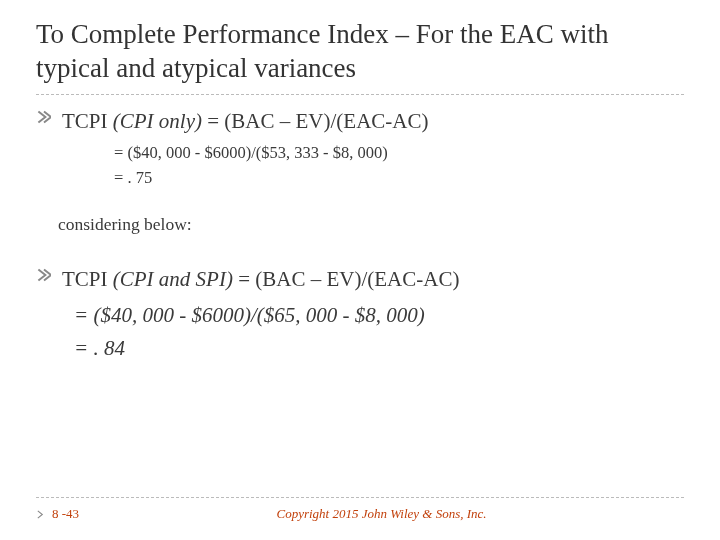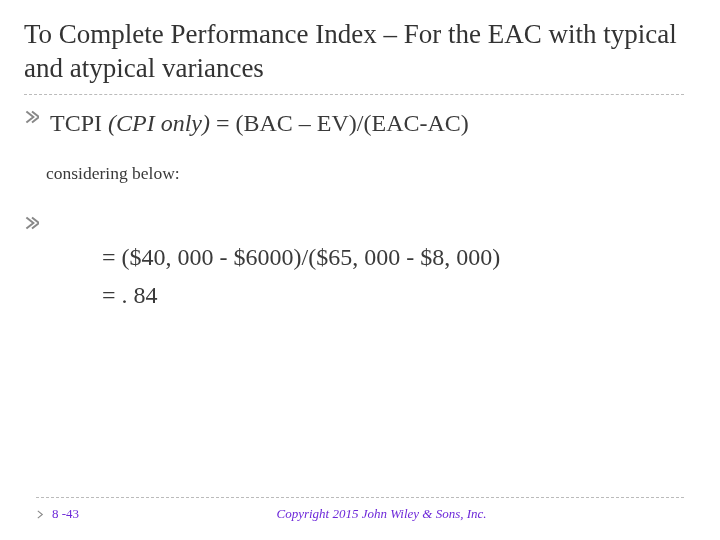--- a/index.html
+++ b/index.html
@@ -1,31 +1,31 @@
 <!DOCTYPE html>
 <html><head>
 <meta charset="utf-8">
 <style>
   * { margin: 0; padding: 0; box-sizing: border-box; }
   html, body { width: 720px; height: 540px; font-family: Georgia, 'Times New Roman', serif; color: #3a3a3a; background: #fff; }
-  .slide { width: 720px; height: 540px; padding: 18px 36px 14px 24px; position: relative; }
+  .slide { width: 720px; height: 540px; padding: 18px 36px 14px 36px; position: relative; }
   .title { font-size: 27px; font-weight: 400; line-height: 1.25; color: #333; margin-bottom: 8px; }
   .hr-dashed { border: none; border-top: 1px dashed #bbb; margin: 4px 0 12px 0; }
   .bullet-row { display: flex; align-items: flex-start; gap: 10px; margin-bottom: 6px; }
   .bullet-icon { flex: 0 0 auto; width: 16px; height: 20px; display: flex; align-items: center; justify-content: center; }
   .bullet-icon svg { width: 14px; height: 14px; }
-  .bullet-text { font-size: 24px; line-height: 1.35; }
+  .bullet-text { font-size: 21px; line-height: 1.35; }
   .italic { font-style: italic; }
   .indent-calc { margin-left: 78px; font-size: 16.5px; line-height: 1.5; margin-top: 4px; margin-bottom: 10px; }
-  .indent-calc-lg { margin-left: 78px; font-size: 24px; line-height: 1.55; margin-top: 4px; }
+  .indent-calc-lg { margin-left: 38px; font-size: 21px; line-height: 1.55; margin-top: 4px; font-style: italic; }
   .mid-para { font-size: 17.5px; line-height: 1.4; margin: 22px 0 28px 0; padding-left: 4px; text-indent: -4px; }
   .indent2 { padding-left: 22px; }
   .footer { position: absolute; left: 36px; right: 36px; bottom: 18px; }
   .footer-dash { border: none; border-top: 1px dashed #bbb; margin-bottom: 8px; }
-  .footer-row { display: flex; align-items: center; font-size: 13px; color: #6d28d9; }
+  .footer-row { display: flex; align-items: center; font-size: 13px; color: #c2410c; }
   .footer-left { flex: 0 0 auto; display: flex; align-items: center; gap: 6px; }
   .footer-chev { width: 10px; height: 10px; display: inline-flex; align-items: center; }
   .footer-chev svg { width: 9px; height: 9px; }
   .footer-center { flex: 1 1 auto; text-align: center; font-style: italic; }
 </style>
 </head>
 <body>
 
 <div class="slide">
 
@@ -37,30 +37,38 @@
       <svg viewBox="0 0 10 10">
           <path d="M1 1 L6 5 L1 9 M5 1 L10 5 L5 9" fill="none" stroke="#888" stroke-width="1.4"></path>
         </svg>
     </span>
     <span class="bullet-text">
       <span>TCPI</span>
       <span class="italic">(CPI only)</span><span> = (BAC – EV)/(EAC-AC)</span>
     </span>
   </div>
 
+  <div class="indent-calc">
+    <div>= ($40, 000 - $6000)/($53, 333 - $8, 000)</div>
+    <div>= . 75</div>
+  </div>
 
   <div class="mid-para">
     <div class="indent2">considering below:</div>
   </div>
 
   <div class="bullet-row">
     <span class="bullet-icon">
       <svg viewBox="0 0 10 10">
           <path d="M1 1 L6 5 L1 9 M5 1 L10 5 L5 9" fill="none" stroke="#888" stroke-width="1.4"></path>
         </svg>
+    </span>
+    <span class="bullet-text">
+      <span>TCPI</span>
+      <span class="italic">(CPI and SPI)</span><span> = (BAC – EV)/(EAC-AC)</span>
     </span>
   </div>
 
   <div class="indent-calc-lg">
     <div>= ($40, 000 - $6000)/($65, 000 - $8, 000)</div>
     <div>= . 84</div>
   </div>
 
   <div class="footer">
     <hr class="footer-dash">

